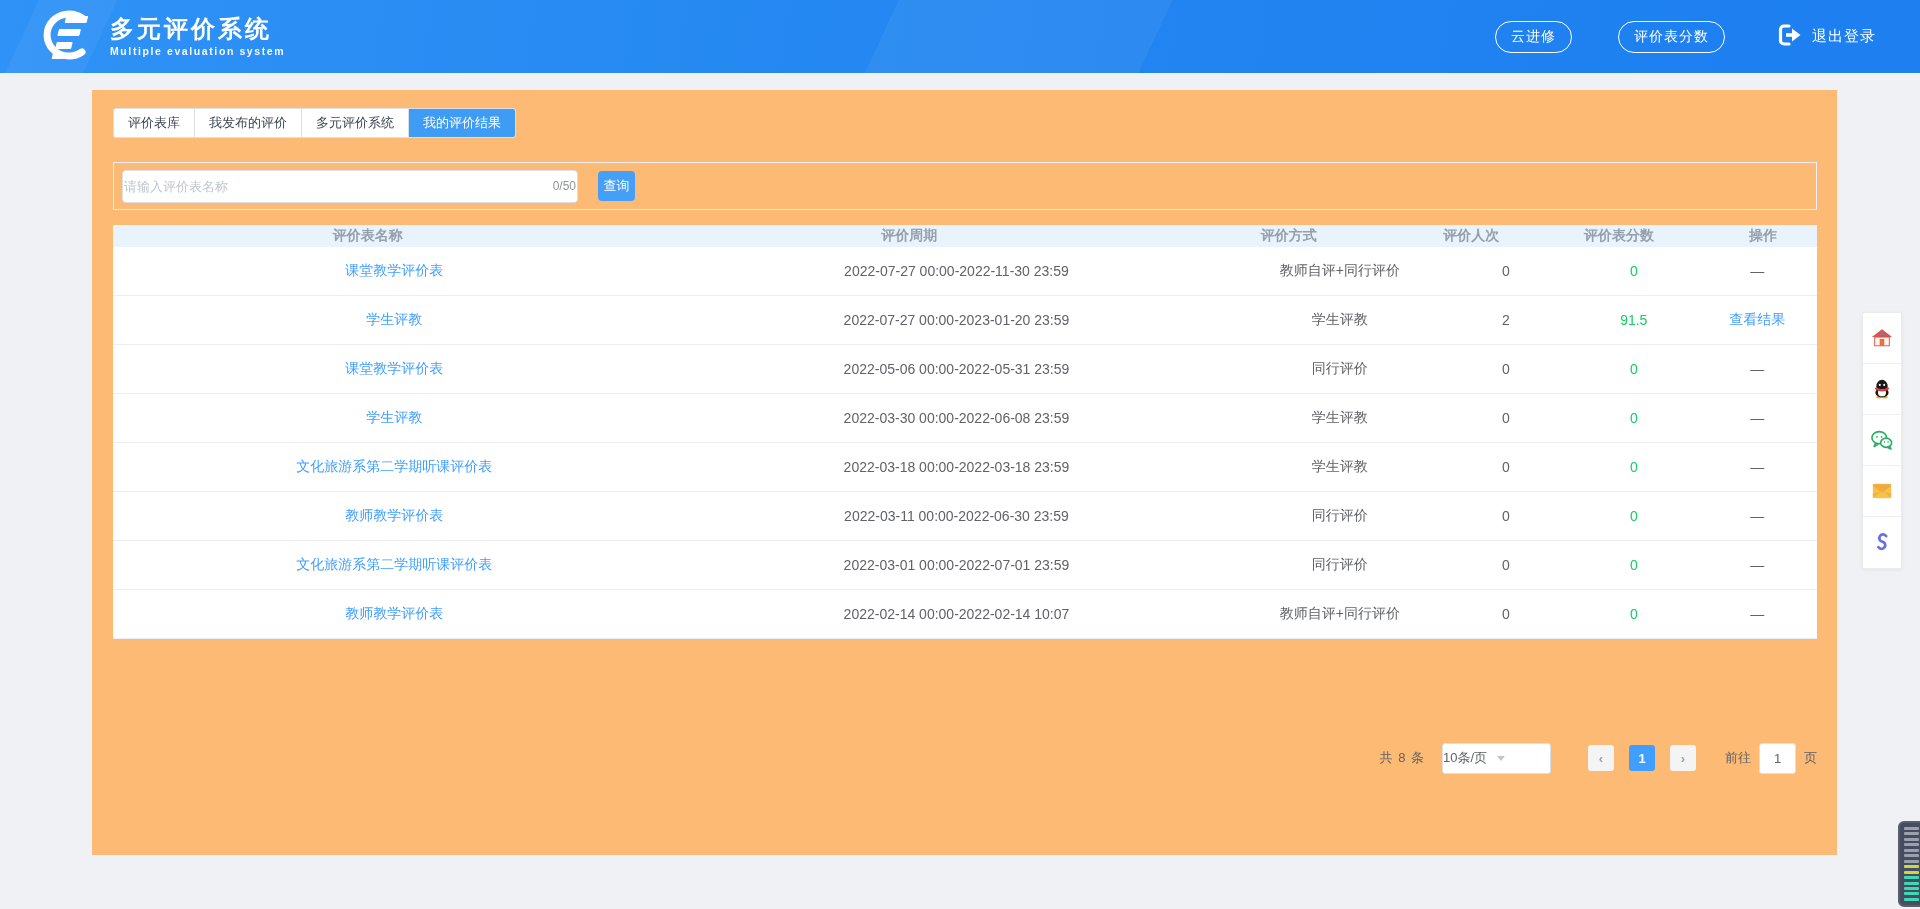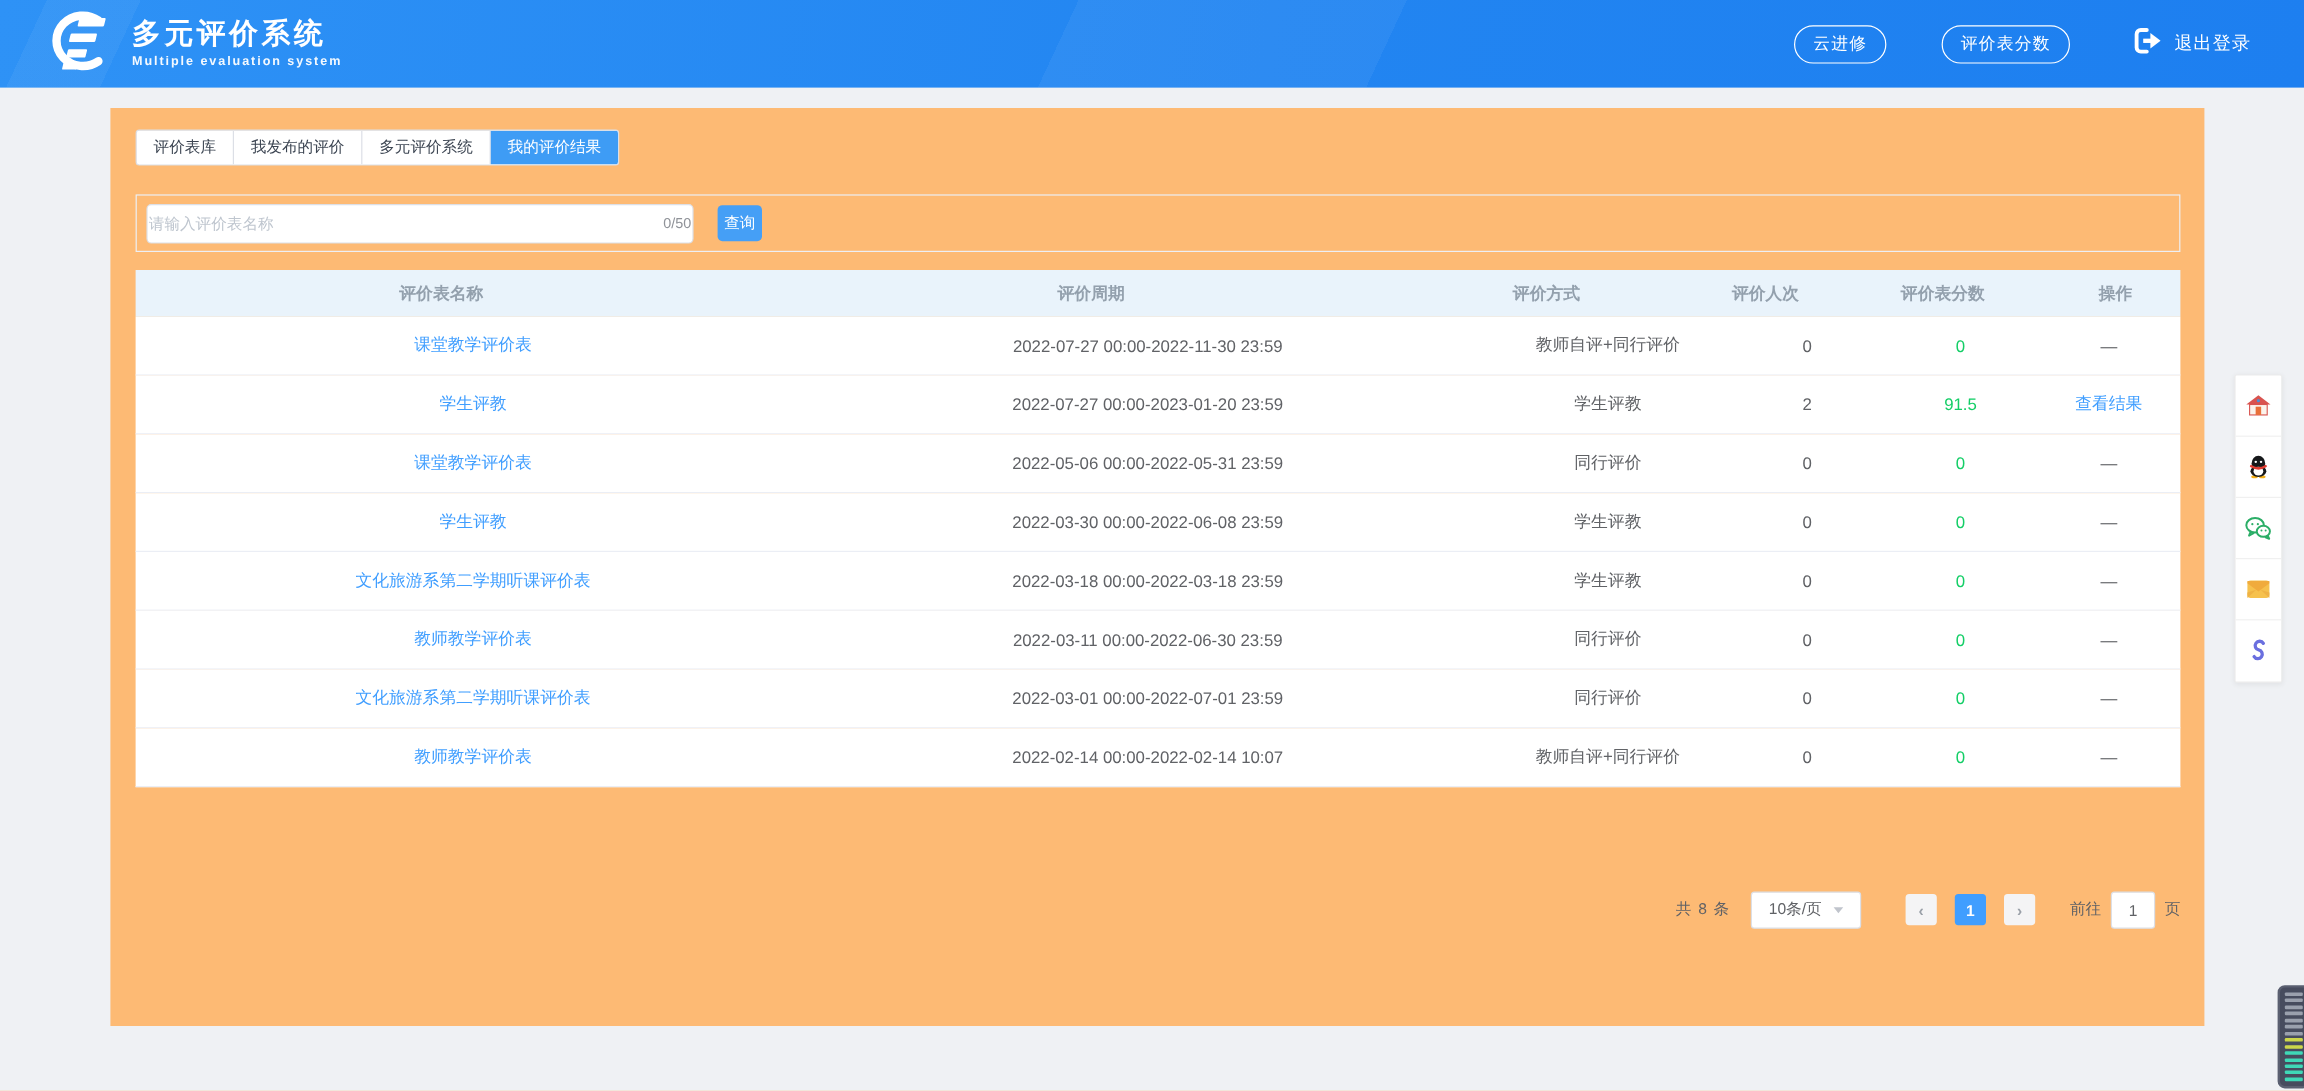--- a/index.html
+++ b/index.html
@@ -71,43 +71,43 @@
   .search-input-wrap input::placeholder { color:#bfc6cf; }
   .char-counter { font-size:12px; color:#909399; margin-left:8px; }
   .query-btn {
     margin-left:20px; width:37px; height:30px; background:#459ff6; border:none;
     border-radius:4px; color:#fff; font-size:13px; cursor:pointer; font-family:inherit;
   }
 
   
   .tbl { margin-top:15px; width:1704px; }
   .tr { display:flex; align-items:center; }
-  .tbl-head { height:39px; background:#e9f3fb;gap:32px; }
+  .tbl-head { height:22px; background:#e9f3fb;gap:32px; }
   .tbl-head .td { color:#93a0ad; font-weight:bold; font-size:14px; }
   .tbl-body .tr { height:49px; border-bottom:1px solid #ebeef5; background:#fff; }
   .td { text-align:center; font-size:14px; color:#606266; overflow:hidden; white-space:nowrap; }
   .c-name   { width:33%; }
   .c-period { width:33%; }
   .c-method { width:12%; }
   .c-count  { width:7.5%; }
   .c-score  { width:7.5%; }
   .c-action { width:7%; }
   .link-text { color:#409eff; cursor:pointer; }
   .score-text { color:#13ce66; }
   .dash-text { color:#606266; }
 
   
   .pagination {
     position:absolute; right:20px; top:652px;
     display:flex; align-items:center; height:32px;
   }
   .pg-total { font-size:13px; color:#606266; margin-right:17px; letter-spacing:1px; }
   .pg-select {
-    width:92px; height:31px; border:1px solid #dcdfe6; border-radius:3px;
-    display:flex; align-items:center; justify-content:center; gap:10px;
+    width:109px; height:31px; border:1px solid #dcdfe6; border-radius:3px;
+    display:flex; align-items:center; justify-content:flex-start; gap:10px;
     font-size:13px; color:#606266; cursor:pointer; background:#fff;
   }
   .pg-caret {
     width:0; height:0; border-left:4px solid transparent; border-right:4px solid transparent;
     border-top:5px solid #c0c4cc; margin-top:1px;
   }
   .pg-btn {
     width:26px; height:26px; border:none; border-radius:3px; background:#f4f4f5;
     color:#9aa0a8; font-size:13px; font-weight:bold; cursor:pointer;
     display:flex; align-items:center; justify-content:center; font-family:inherit;

